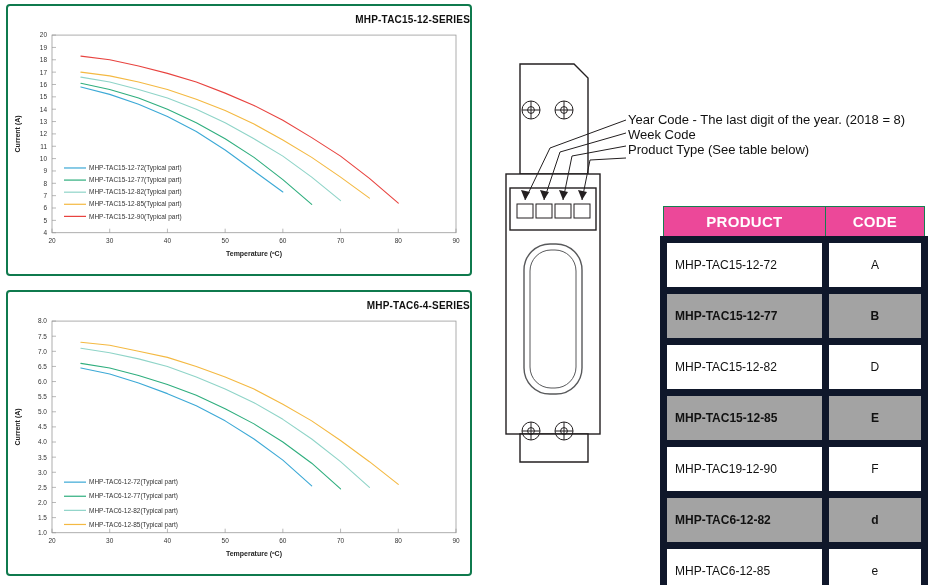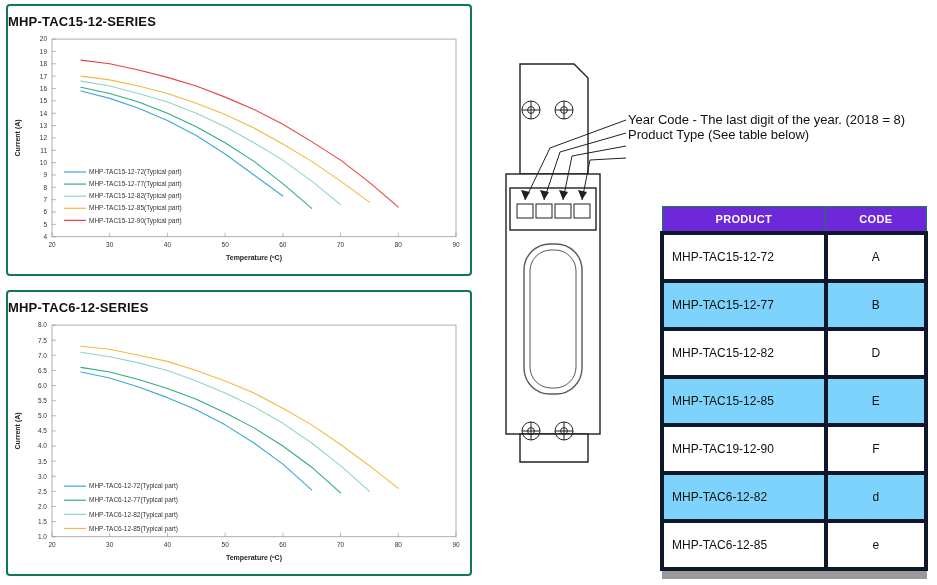--- a/index.html
+++ b/index.html
@@ -17,23 +17,23 @@
   .chart-panel {
     position: absolute;
     border: 2px solid #0f7a4d;
     border-radius: 4px;
     background: #ffffff;
   }
   #panel-15 { left: 6px; top: 4px; width: 466px; height: 272px; }
   #panel-6  { left: 6px; top: 290px; width: 466px; height: 286px; }
 
   .chart-title {
-    text-align: left;
+    text-align: right;
     font-weight: bold;
-    font-size: 13px;
+    font-size: 10px;
     color: #111;
     margin-top: 8px;
     letter-spacing: .2px;
   }
   .plot-wrap { position: relative; width: 100%; height: calc(100% - 26px); }
   .plot-svg { display:block; width:100%; height:100%; }
   .tick-text { font-size: 6.5px; fill:#333; font-family:"Liberation Sans", sans-serif; }
   .axis-title { font-size: 7px; fill:#222; font-weight:bold; font-family:"Liberation Sans", sans-serif; }
   .legend-text { font-size: 6.5px; fill:#333; font-family:"Liberation Sans", sans-serif; }
 
@@ -45,36 +45,36 @@
   .callouts { position:absolute; left:628px; top:112px; width:300px; }
   .callout-line { font-size: 13px; color:#111; line-height: 15px; white-space: nowrap; }
 
   
   #code-table {
     position:absolute; left:660px; top:206px; width:268px;
     border-collapse: collapse;
     font-size: 12px;
   }
   #code-table th {
-    background: #6d28d9;
+    background: #ec4899;
     color: #ffffff;
     font-weight: bold;
-    font-size: 11px;
+    font-size: 15px;
     padding: 6px 4px;
     border: 1px solid #157f4f;
     letter-spacing:.3px;
   }
   #code-table td {
-    border: 4px solid #0f172a;
+    border: 7px solid #0f172a;
     padding: 15px 8px;
     color: #111;
     font-size: 12px;
   }
   #code-table td.code-cell { text-align:center; }
-  #code-table tr.alt td { background:#7dd3fc; }
+  #code-table tr.alt td { background:#a3a3a3;font-weight:bold; }
   #code-table tr.footrow td {
     background:#9a9a9a; border:1px solid #9a9a9a; height:9px; padding:0;
   }
   .col-prod { width: 62%; }
   .col-code { width: 38%; }
 </style>
 </head>
 <body>
 
 <div class="page">
@@ -149,21 +149,21 @@
           <text x="81" y="168" class="legend-text">MHP-TAC15-12-82(Typical part)</text>
           <line x1="56" y1="177.8" x2="78" y2="177.8" stroke="#f4b942" stroke-width="1.2"></line>
           <text x="81" y="180" class="legend-text">MHP-TAC15-12-85(Typical part)</text>
           <line x1="56" y1="189.8" x2="78" y2="189.8" stroke="#e8433f" stroke-width="1.2"></line>
           <text x="81" y="192" class="legend-text">MHP-TAC15-12-90(Typical part)</text>
         </svg>
     </div>
   </div>
 
   <div class="chart-panel" id="panel-6">
-    <div class="chart-title">MHP-TAC6-12-SERIES</div>
+    <div class="chart-title">MHP-TAC6-4-SERIES</div>
     <div class="plot-wrap">
       <svg class="plot-svg" id="svg-1" viewBox="0 0 462 254" preserveAspectRatio="none">
           <rect x="44" y="10" width="404" height="210" fill="#ffffff" stroke="#9a9a9a" stroke-width="0.8"></rect>
           <line x1="44" y1="220" x2="48" y2="220" stroke="#9a9a9a" stroke-width="0.7"></line>
           <text x="39" y="222.4" text-anchor="end" class="tick-text">1.0</text>
           <line x1="44" y1="205" x2="48" y2="205" stroke="#9a9a9a" stroke-width="0.7"></line>
           <text x="39" y="207.4" text-anchor="end" class="tick-text">1.5</text>
           <line x1="44" y1="190" x2="48" y2="190" stroke="#9a9a9a" stroke-width="0.7"></line>
           <text x="39" y="192.4" text-anchor="end" class="tick-text">2.0</text>
           <line x1="44" y1="175" x2="48" y2="175" stroke="#9a9a9a" stroke-width="0.7"></line>
@@ -274,20 +274,21 @@
     <g fill="#231f20">
       <polygon points="27,152 23,142 32,144"></polygon>
       <polygon points="46,152 42,142 51,144"></polygon>
       <polygon points="65,152 61,142 70,144"></polygon>
       <polygon points="84,152 80,142 89,144"></polygon>
     </g>
   </svg>
 
   <div class="callouts">
     <div class="callout-line">Year Code - The last digit of the year. (2018 = 8)</div>
+    <div class="callout-line">Week Code</div>
     <div class="callout-line">Product Type (See table below)</div>
   </div>
 
   <table id="code-table">
     <thead>
       <tr>
         <th class="col-prod">PRODUCT</th>
         <th class="col-code">CODE</th>
       </tr>
     </thead>

